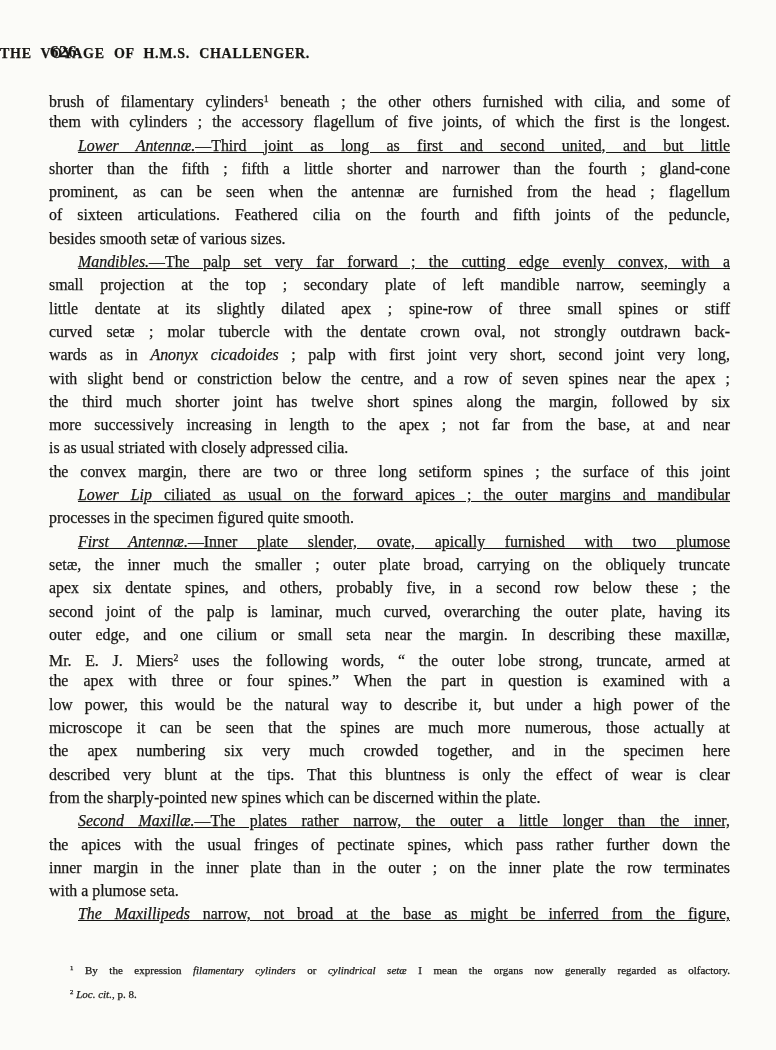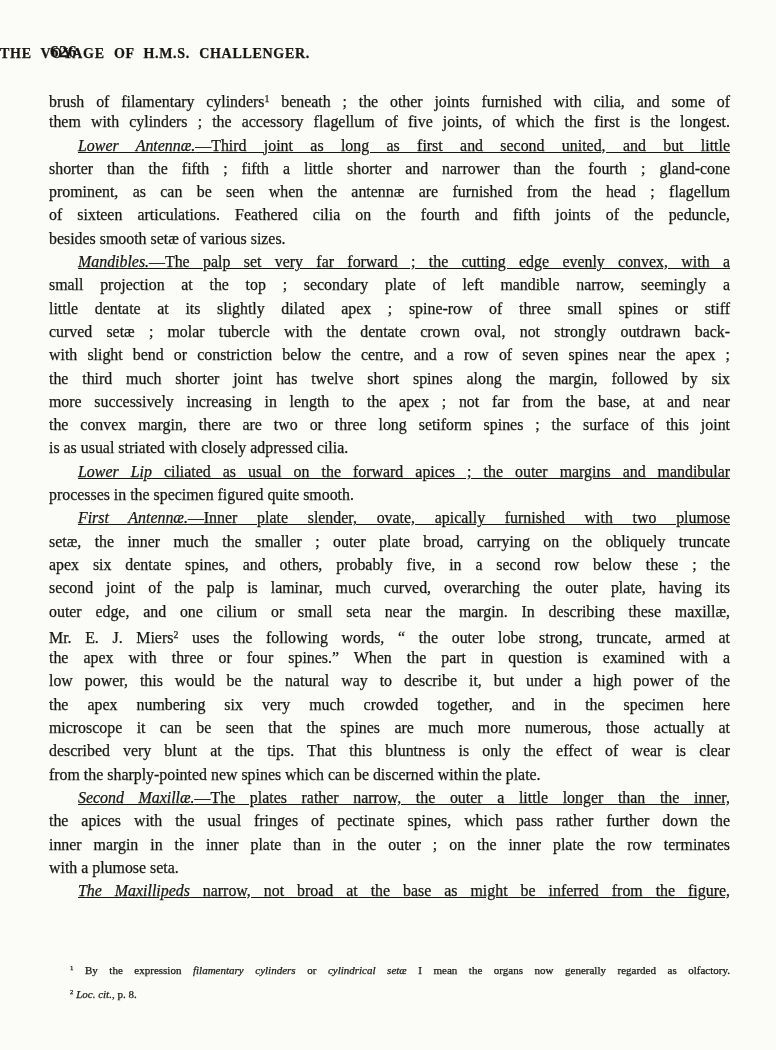--- a/index.html
+++ b/index.html
@@ -26,48 +26,49 @@
   .footnotes { position:absolute; left:49px; top:957px; width:681px; }
   .fline { font-size:11px; line-height:21.5px; text-indent:21px; }
 </style>
 </head>
 <body>
 
 <div class="page" style="--paper: #fbfbf8; --ink: #181715;">
   <div class="page-number">626</div>
   <div class="running-title">THE VOYAGE OF H.M.S. CHALLENGER.</div>
   <main class="body-text">
-      <div class="line just"><span>brush of filamentary cylinders</span><span class="sup">1</span><span> beneath ;  the other joints furnished with cilia, and some of</span></div>
+      <div class="line just"><span>brush of filamentary cylinders</span><span class="sup">1</span><span> beneath ;  the other others furnished with cilia, and some of</span></div>
       <div class="line just"><span>them with cylinders ;  the accessory flagellum of five joints, of which the first is the longest.</span></div>
       <div class="line indent just"><span class="it">Lower Antennæ.</span><span>—Third joint as long as first and second united, and but little</span></div>
       <div class="line just"><span>shorter than the fifth ;  fifth a little shorter and narrower than the fourth ;  gland-cone</span></div>
       <div class="line just"><span>prominent, as can be seen when the antennæ are furnished from the head ;  flagellum</span></div>
       <div class="line just"><span>of sixteen articulations.  Feathered cilia on the fourth and fifth joints of the peduncle,</span></div>
       <div class="line"><span>besides smooth setæ of various sizes.</span></div>
       <div class="line indent just"><span class="it">Mandibles.</span><span>—The palp set very far forward ;  the cutting edge evenly convex, with a</span></div>
       <div class="line just"><span>small projection at the top ;  secondary plate of left mandible narrow, seemingly a</span></div>
       <div class="line just"><span>little dentate at its slightly dilated apex ;  spine-row of three small spines or stiff</span></div>
       <div class="line just"><span>curved setæ ;  molar tubercle with the dentate crown oval, not strongly outdrawn back-</span></div>
+      <div class="line just"><span>wards as in </span><span class="it">Anonyx cicadoides</span><span> ;  palp with first joint very short, second joint very long,</span></div>
       <div class="line just"><span>with slight bend or constriction below the centre, and a row of seven spines near the apex ;</span></div>
       <div class="line just"><span>the third much shorter joint has twelve short spines along the margin, followed by six</span></div>
       <div class="line just"><span>more successively increasing in length to the apex ;  not far from the base, at and near</span></div>
+      <div class="line"><span>is as usual striated with closely adpressed cilia.</span></div>
       <div class="line just"><span>the convex margin, there are two or three long setiform spines ;  the surface of this joint</span></div>
-      <div class="line"><span>is as usual striated with closely adpressed cilia.</span></div>
       <div class="line indent just"><span class="it">Lower Lip</span><span> ciliated as usual on the forward apices ;  the outer margins and mandibular</span></div>
       <div class="line"><span>processes in the specimen figured quite smooth.</span></div>
       <div class="line indent just"><span class="it">First Antennæ.</span><span>—Inner plate slender, ovate, apically furnished with two plumose</span></div>
       <div class="line just"><span>setæ, the inner much the smaller ;  outer plate broad, carrying on the obliquely truncate</span></div>
       <div class="line just"><span>apex six dentate spines, and others, probably five, in a second row below these ;  the</span></div>
       <div class="line just"><span>second joint of the palp is laminar, much curved, overarching the outer plate, having its</span></div>
       <div class="line just"><span>outer edge, and one cilium or small seta near the margin.  In describing these maxillæ,</span></div>
       <div class="line just"><span>Mr. E. J. Miers</span><span class="sup">2</span><span> uses the following words, “ the outer lobe strong, truncate, armed at</span></div>
       <div class="line just"><span>the apex with three or four spines.”  When the part in question is examined with a</span></div>
       <div class="line just"><span>low power, this would be the natural way to describe it, but under a high power of the</span></div>
+      <div class="line just"><span>microscope it can be seen that the spines are much more numerous, those actually at</span></div>
       <div class="line just"><span>the apex numbering six very much crowded together, and in the specimen here</span></div>
-      <div class="line just"><span>microscope it can be seen that the spines are much more numerous, those actually at</span></div>
       <div class="line just"><span>described very blunt at the tips.  That this bluntness is only the effect of wear is clear</span></div>
       <div class="line"><span>from the sharply-pointed new spines which can be discerned within the plate.</span></div>
       <div class="line indent just"><span class="it">Second Maxillæ.</span><span>—The plates rather narrow, the outer a little longer than the inner,</span></div>
       <div class="line just"><span>the apices with the usual fringes of pectinate spines, which pass rather further down the</span></div>
       <div class="line just"><span>inner margin in the inner plate than in the outer ;  on the inner plate the row terminates</span></div>
       <div class="line"><span>with a plumose seta.</span></div>
       <div class="line indent just"><span class="it">The Maxillipeds</span><span> narrow, not broad at the base as might be inferred from the figure,</span></div>
     </main>
   <footer class="footnotes">
       <div class="fline just"><span class="sup">1</span><span> By the expression </span><span class="it">filamentary cylinders</span><span> or </span><span class="it">cylindrical setæ</span><span> I mean the organs now generally regarded as olfactory.</span></div>

